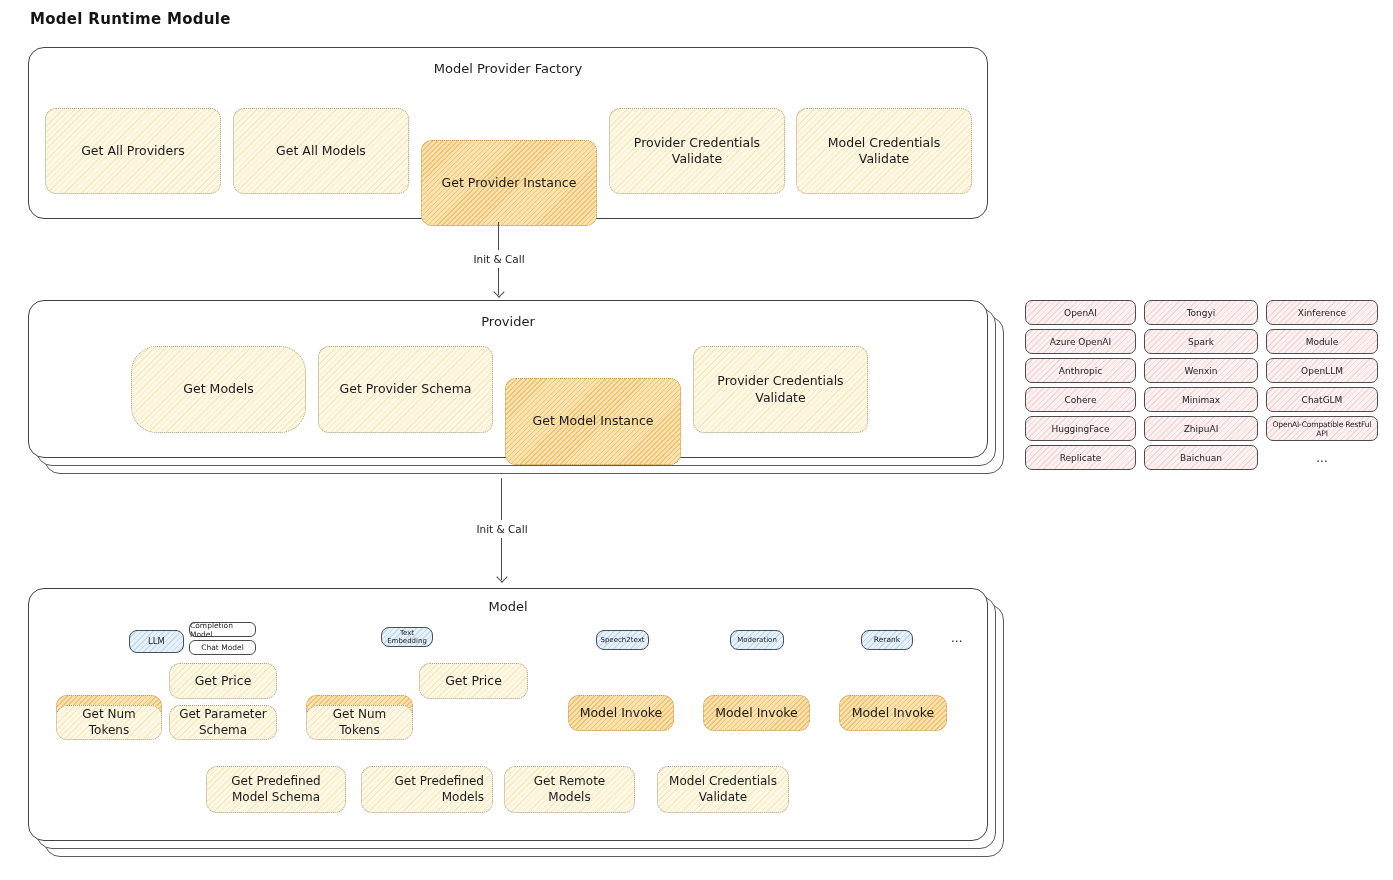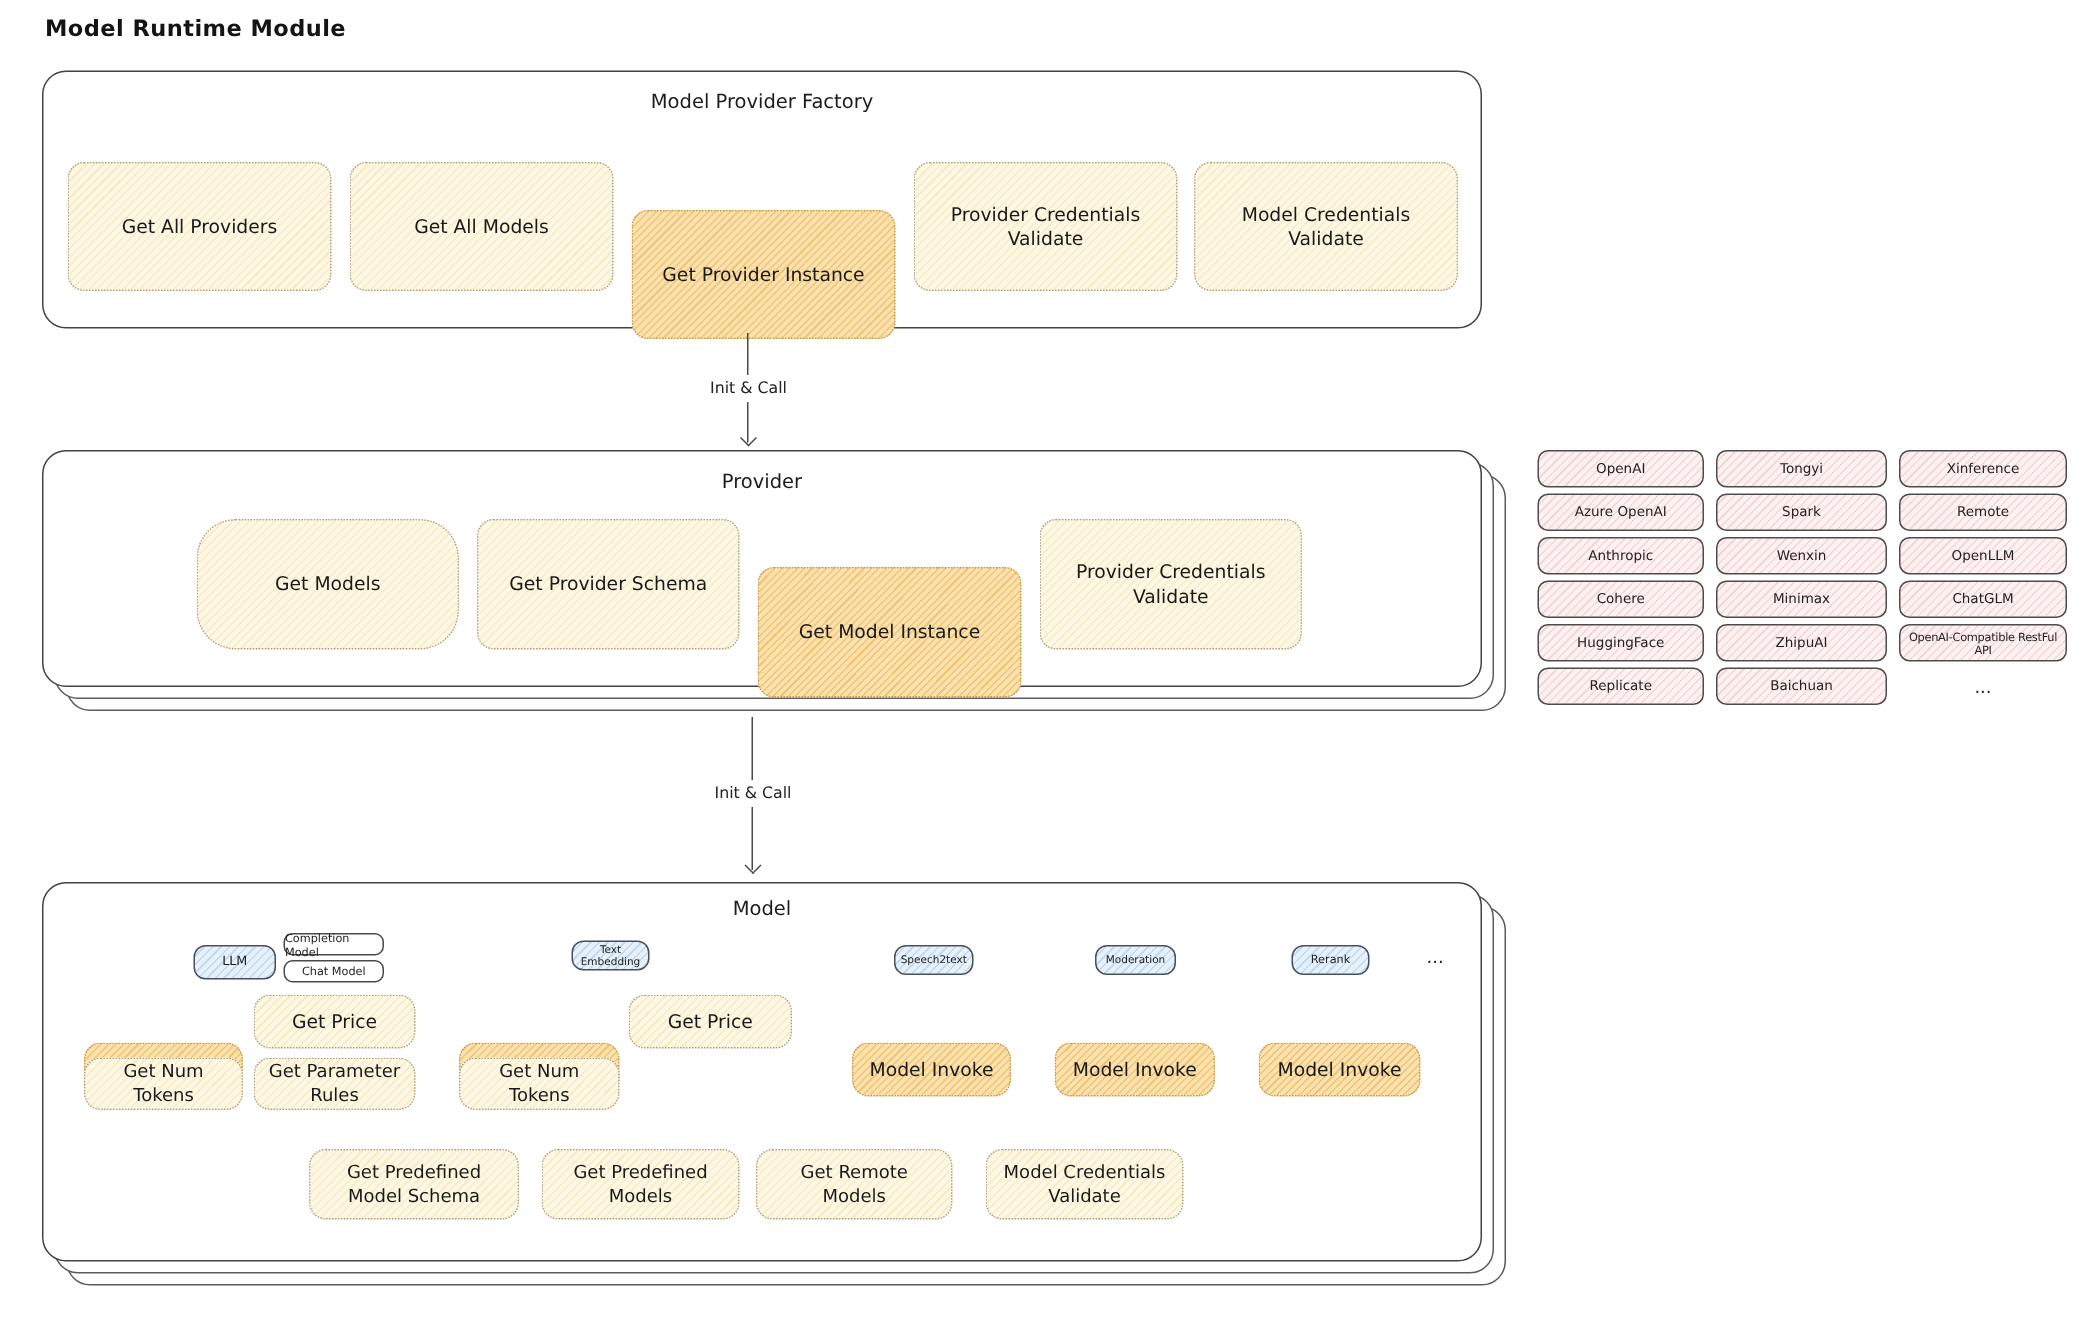--- a/index.html
+++ b/index.html
@@ -83,21 +83,21 @@
     <div class="box-btn fill-orange bd-orange" style="left:476px; top:45px; width:176px; height:87px;">Get Model Instance</div>
     <div class="box-btn fill-cream bd-cream" style="left:664px; top:45px; width:175px; height:87px;">Provider Credentials Validate</div>
   </div>
 
   <div class="providers-grid">
     <div class="pcell fill-pink">OpenAI</div>
     <div class="pcell fill-pink">Tongyi</div>
     <div class="pcell fill-pink">Xinference</div>
     <div class="pcell fill-pink">Azure OpenAI</div>
     <div class="pcell fill-pink">Spark</div>
-    <div class="pcell fill-pink">Remote</div>
+    <div class="pcell fill-pink">Module</div>
     <div class="pcell fill-pink">Anthropic</div>
     <div class="pcell fill-pink">Wenxin</div>
     <div class="pcell fill-pink">OpenLLM</div>
     <div class="pcell fill-pink">Cohere</div>
     <div class="pcell fill-pink">Minimax</div>
     <div class="pcell fill-pink">ChatGLM</div>
     <div class="pcell fill-pink">HuggingFace</div>
     <div class="pcell fill-pink">ZhipuAI</div>
     <div class="pcell fill-pink long">OpenAI-Compatible RestFul API</div>
     <div class="pcell fill-pink">Replicate</div>
@@ -127,22 +127,22 @@
 
     <div class="box-btn fill-orange bd-orange" style="left:27px; top:74px; width:106px; height:36px;">Model Invoke</div>
     <div class="box-btn fill-cream bd-cream" style="left:140px; top:74px; width:108px; height:36px;">Get Price</div>
     <div class="box-btn fill-orange bd-orange" style="left:277px; top:74px; width:107px; height:36px;">Model Invoke</div>
     <div class="box-btn fill-cream bd-cream" style="left:390px; top:74px; width:109px; height:36px;">Get Price</div>
     <div class="box-btn fill-orange bd-orange" style="left:539px; top:74px; width:106px; height:36px;">Model Invoke</div>
     <div class="box-btn fill-orange bd-orange" style="left:674px; top:74px; width:107px; height:36px;">Model Invoke</div>
     <div class="box-btn fill-orange bd-orange" style="left:810px; top:74px; width:108px; height:36px;">Model Invoke</div>
 
     <div class="box-btn fill-cream bd-cream" style="left:27px; top:116px; width:106px; height:35px; font-size:12px;">Get Num Tokens</div>
-    <div class="box-btn fill-cream bd-cream" style="left:140px; top:116px; width:108px; height:35px; font-size:12px;">Get Parameter Rules</div>
+    <div class="box-btn fill-cream bd-cream" style="left:140px; top:116px; width:108px; height:35px; font-size:12px;">Get Parameter Schema</div>
     <div class="box-btn fill-cream bd-cream" style="left:277px; top:116px; width:107px; height:35px; font-size:12px;">Get Num Tokens</div>
 
     <div class="box-btn fill-cream bd-cream" style="left:177px; top:177px; width:140px; height:47px; font-size:12px;">Get Predefined Model Schema</div>
-    <div class="box-btn fill-cream bd-cream" style="left:332px; top:177px; width:132px; height:47px; font-size:12px;">Get Predefined Models</div>
+    <div class="box-btn fill-cream bd-cream" style="left:332px; top:177px; width:132px; height:47px; font-size:12px;text-align:right;">Get Predefined Models</div>
     <div class="box-btn fill-cream bd-cream" style="left:475px; top:177px; width:131px; height:47px; font-size:12px;">Get Remote Models</div>
     <div class="box-btn fill-cream bd-cream" style="left:628px; top:177px; width:132px; height:47px; font-size:12px;">Model Credentials Validate</div>
   </div>
 
 </div>
 
 </body></html>

